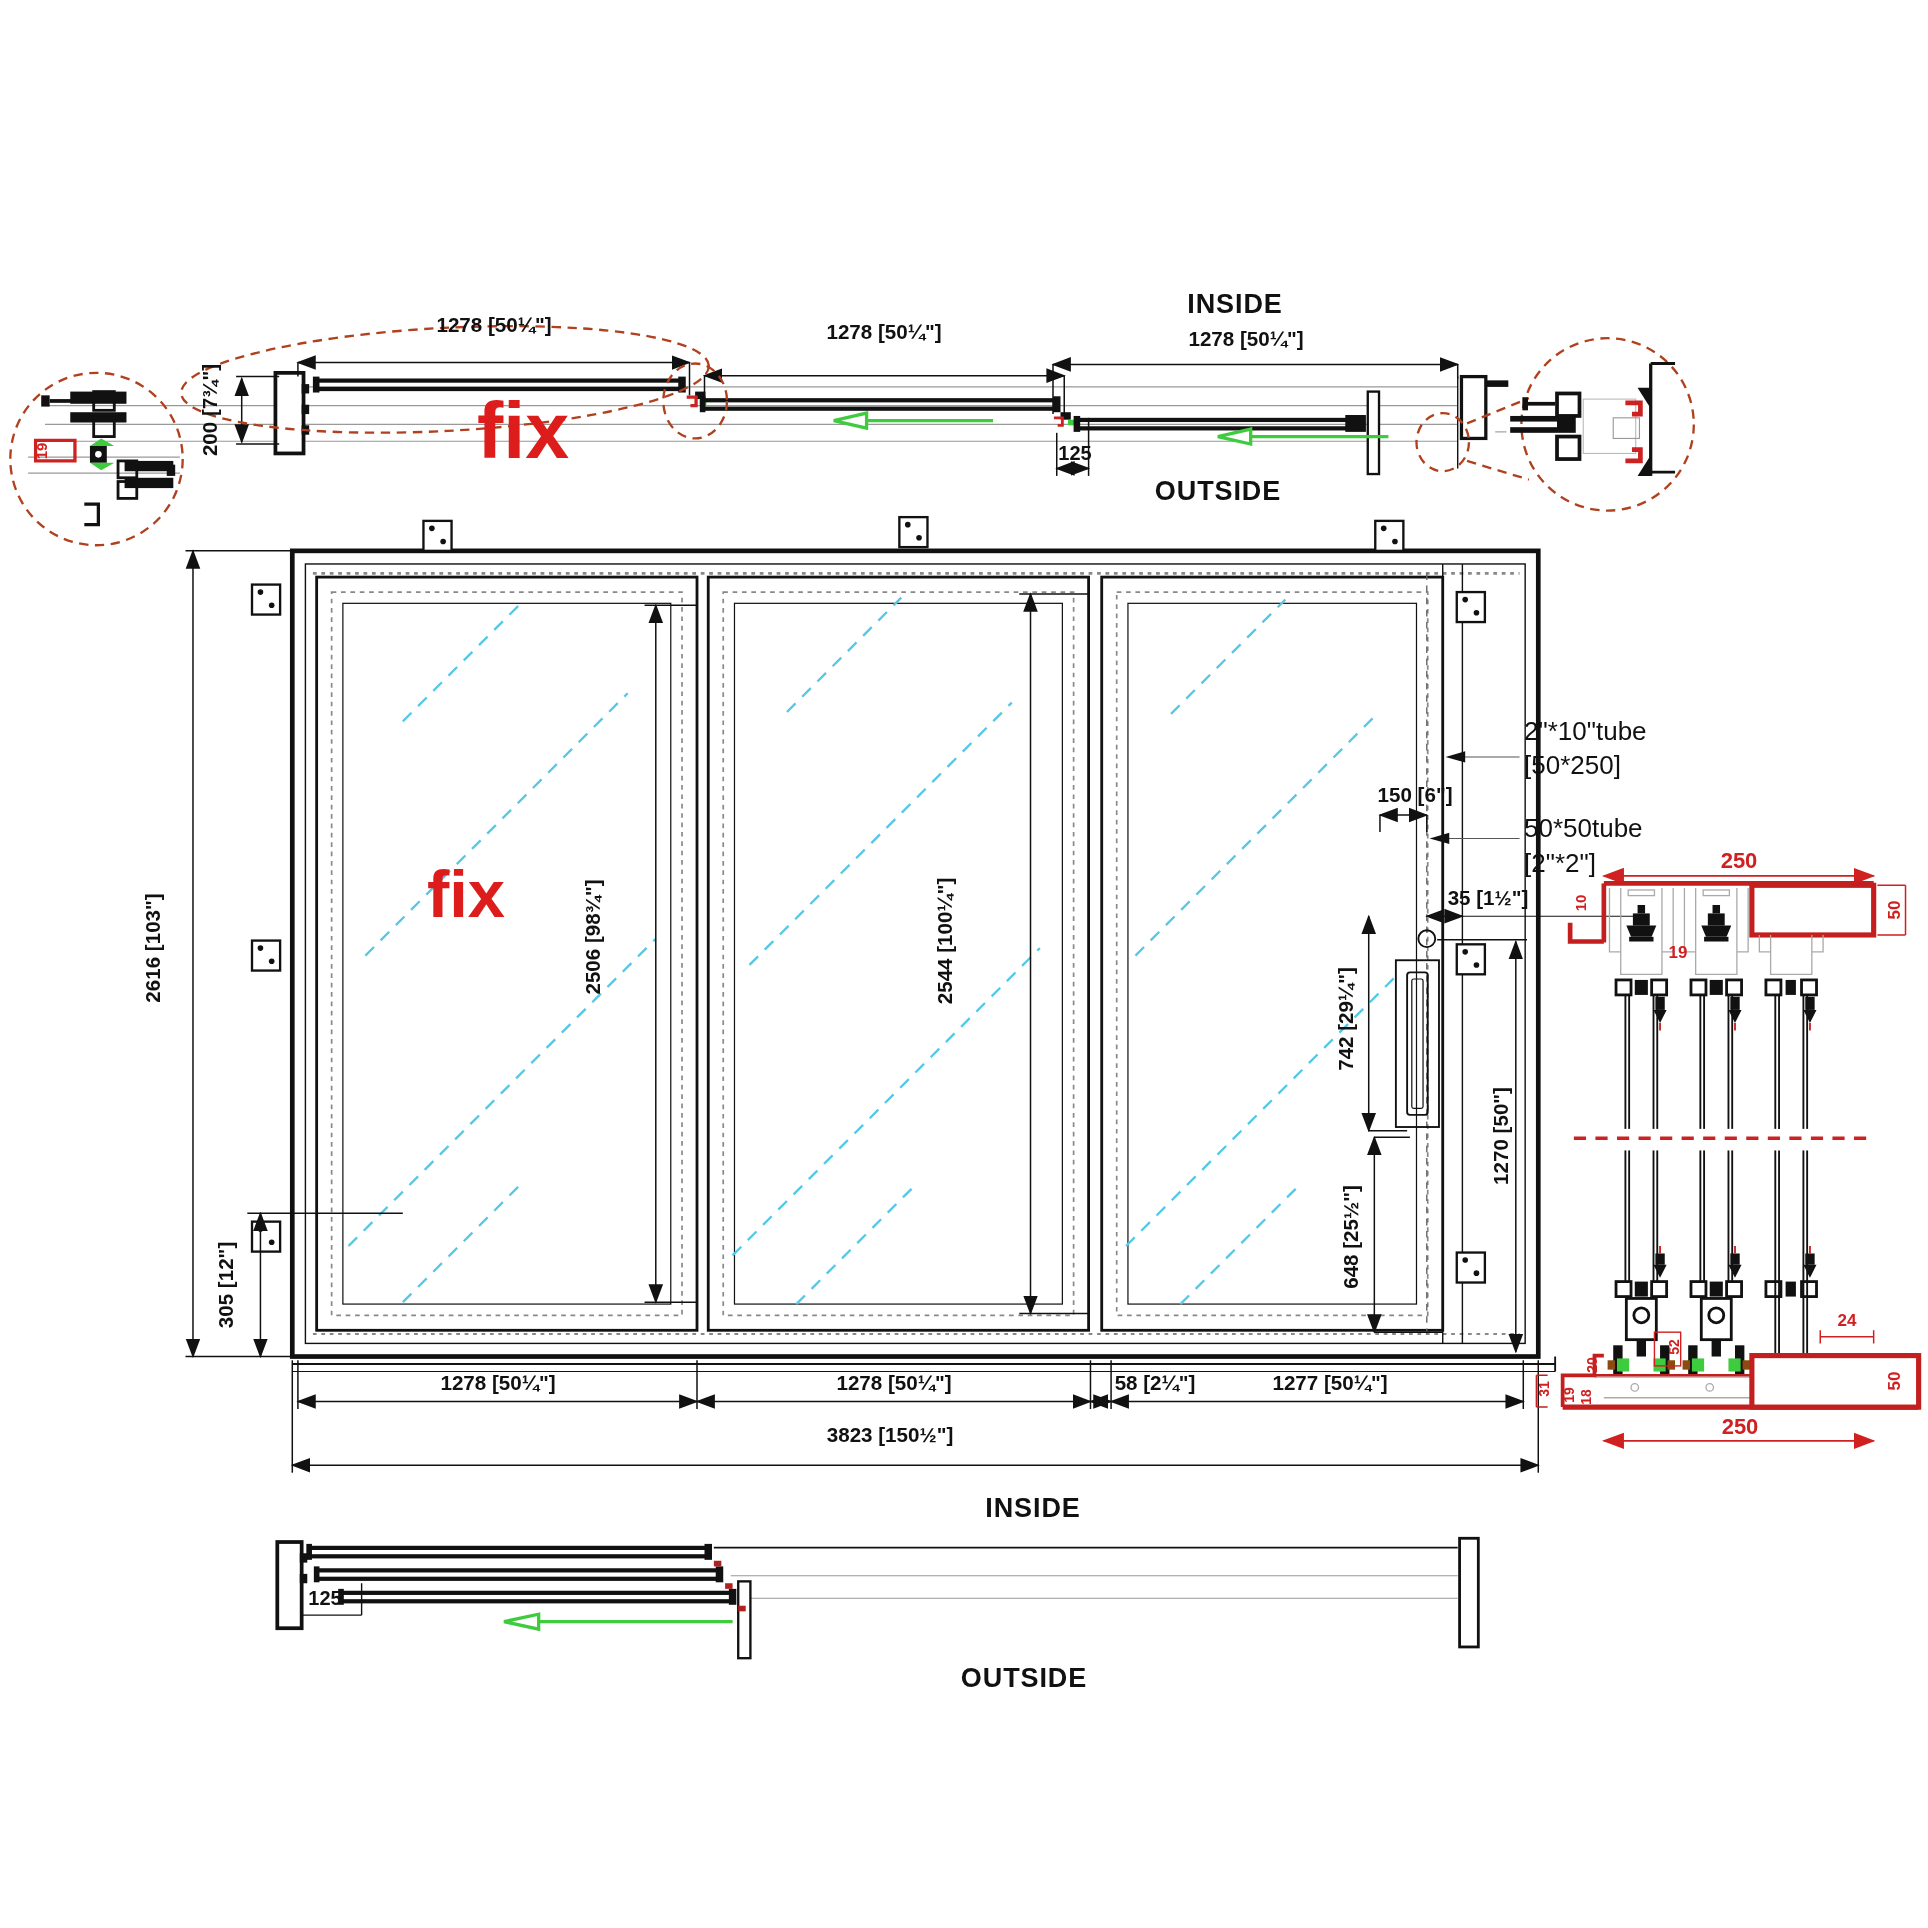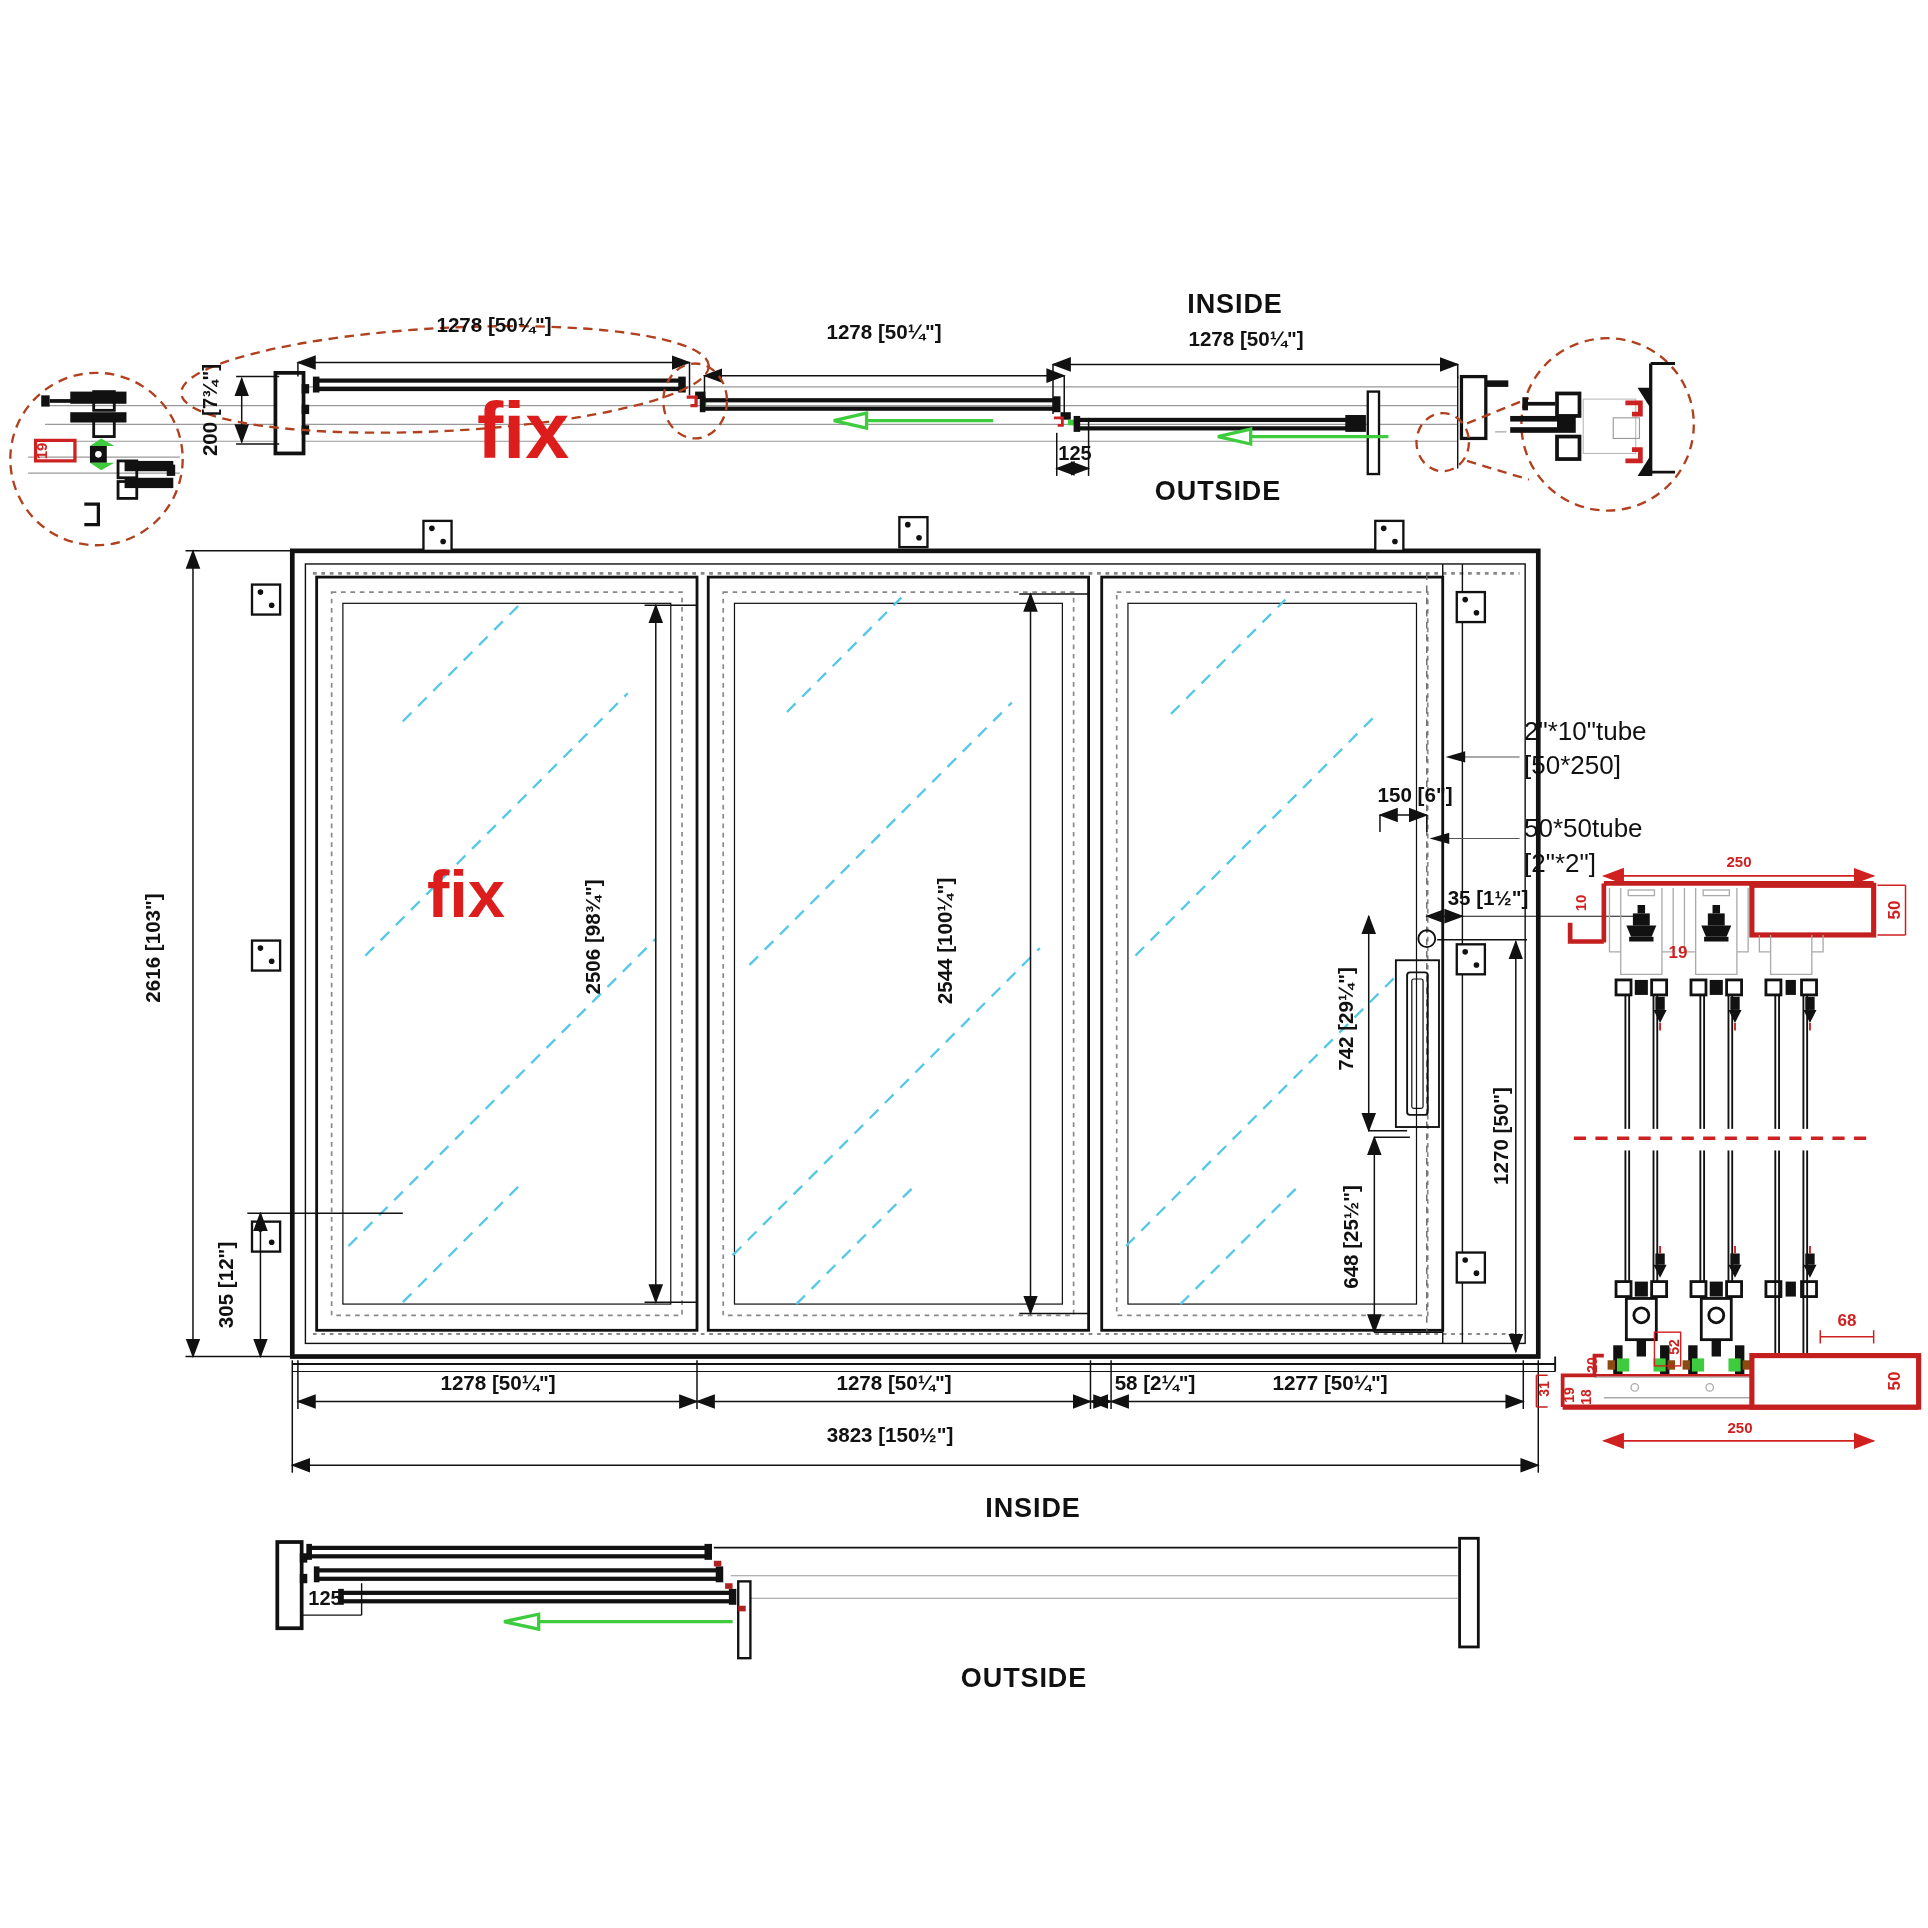--- a/index.html
+++ b/index.html
@@ -8,21 +8,21 @@
   #sheet svg{position:absolute;left:0;top:0;}
   .lbl{position:absolute;transform:translate(-50%,-50%);white-space:nowrap;
        font-weight:bold;font-size:20.6px;color:#111;line-height:1;}
   .v{transform:translate(-50%,-50%) rotate(-90deg);}
   .big{font-size:27px;letter-spacing:0.9px;}
   .mid{font-size:20px;}
   .red{color:#d02020;}
   .fix1{font-size:79px;font-weight:bold;color:#dd1c1c;}
   .fix2{font-size:67px;font-weight:bold;color:#dd1c1c;}
   .tl{transform:none;font-weight:400;font-size:26px;}
-  .s22{font-size:15px;} .s18{font-size:17px;} .s16{font-size:15px;} .s15{font-size:14px;}
+  .s22{font-size:22px;} .s18{font-size:17px;} .s16{font-size:15px;} .s15{font-size:14px;}
 </style>
 </head>
 <body>
 
 <div id="sheet">
 
 <svg width="1928" height="1928" viewBox="0 0 2058 2058">
   <defs>
     <marker id="mB" markerWidth="13" markerHeight="13" viewBox="0 0 12 12" refX="11" refY="6" orient="auto-start-reverse">
       <path d="M0,1.5 L12,6 L0,10.5 Z" fill="#111"></path>
@@ -537,21 +537,21 @@
   <div class="lbl mid" style="left:325px;top:1598px">125</div>
   <div class="lbl big" style="left:1033px;top:1508px">INSIDE</div>
   <div class="lbl big" style="left:1024px;top:1678px">OUTSIDE</div>
 
   <div class="lbl v red s16" style="left:41px;top:451px">19</div>
 
   <div class="lbl red s22" style="left:1739px;top:861px">250</div>
   <div class="lbl v red s16" style="left:1580px;top:903px">10</div>
   <div class="lbl v red s18" style="left:1894px;top:910px">50</div>
   <div class="lbl red s18" style="left:1678px;top:952px">19</div>
-  <div class="lbl red s18" style="left:1847px;top:1320px">68</div>
+  <div class="lbl red s18" style="left:1847px;top:1320px">24</div>
   <div class="lbl v red s18" style="left:1894px;top:1381px">50</div>
   <div class="lbl red s22" style="left:1740px;top:1427px">250</div>
   <div class="lbl v red s15" style="left:1592px;top:1365px">20</div>
   <div class="lbl v red s15" style="left:1569px;top:1395px">19</div>
   <div class="lbl v red s15" style="left:1586px;top:1397px">18</div>
   <div class="lbl v red s15" style="left:1544px;top:1389px">31</div>
   <div class="lbl v red s15" style="left:1674px;top:1347px">52</div>
 </div>
 
 

